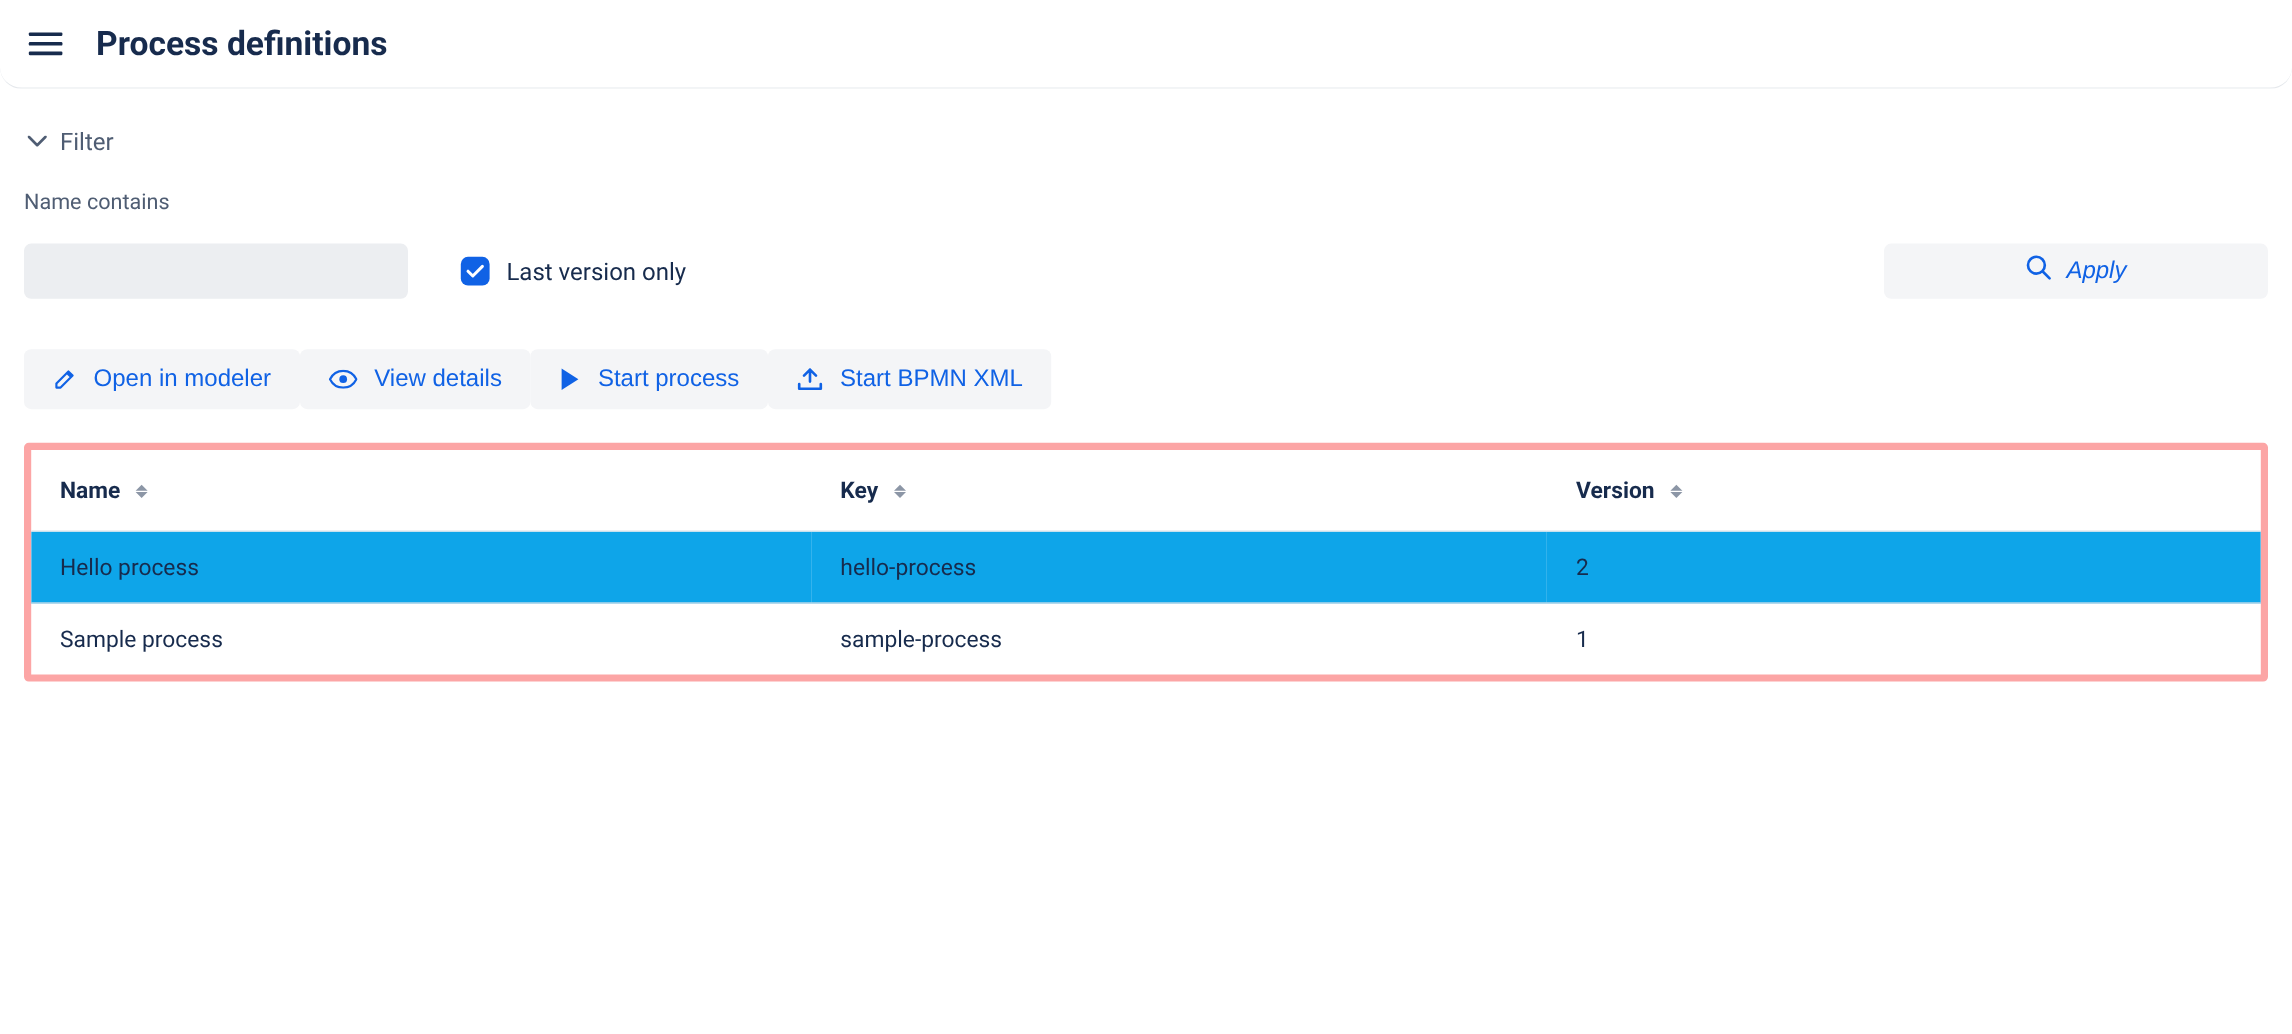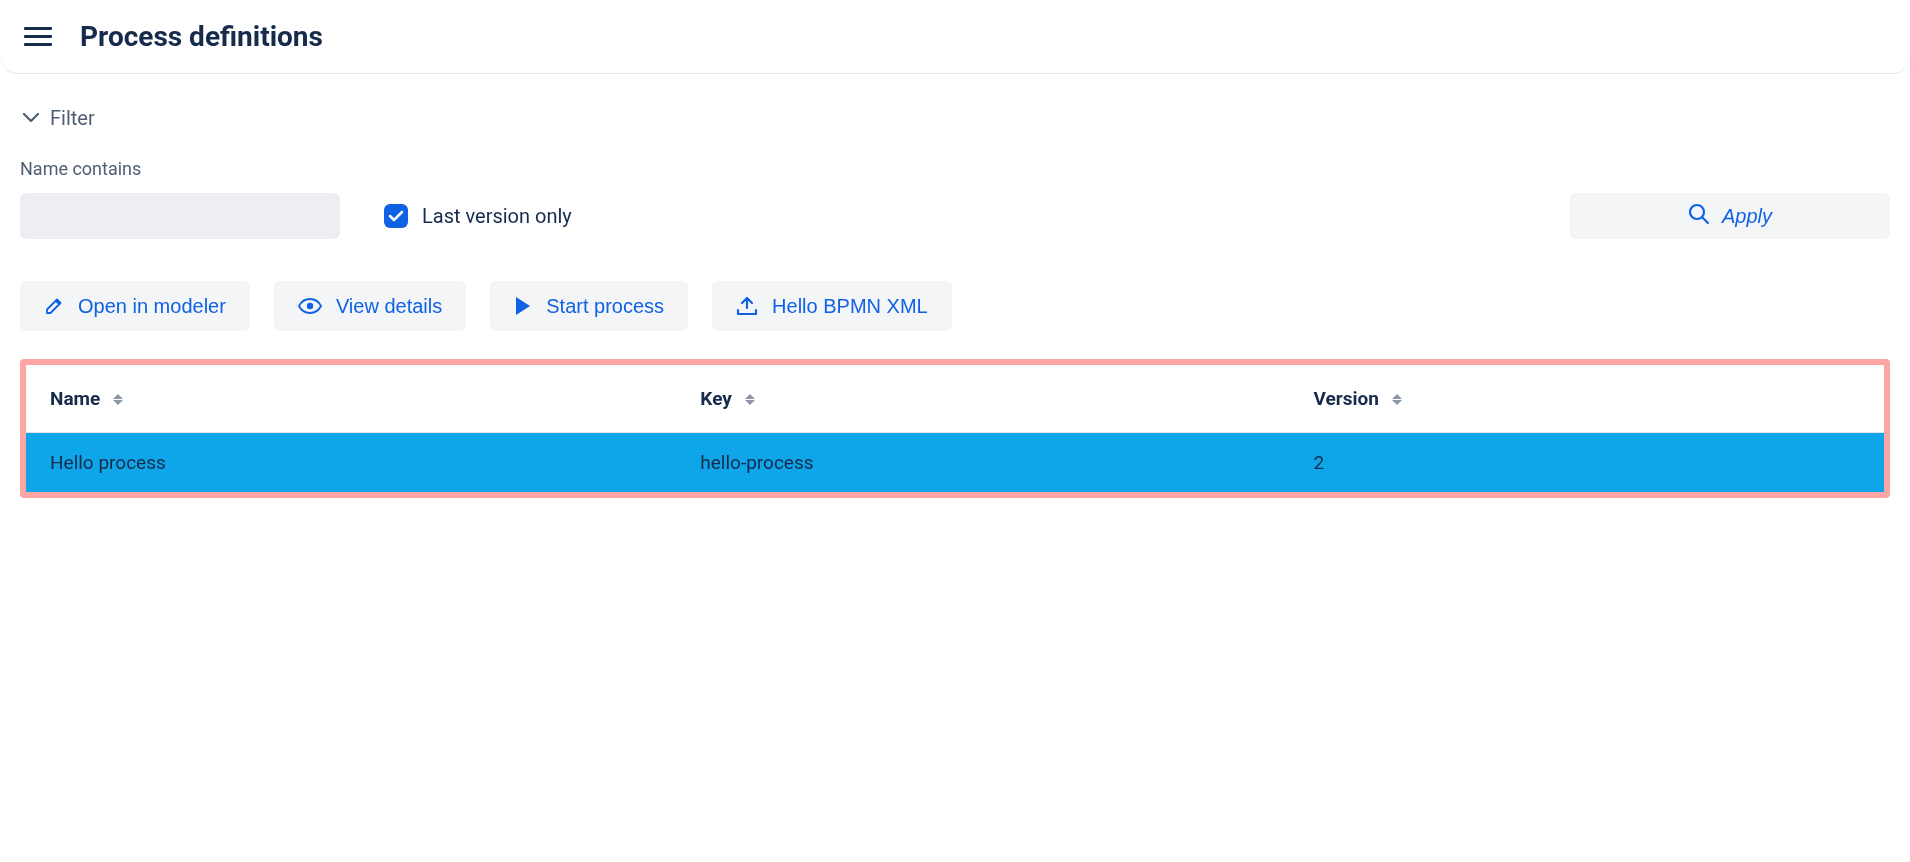--- a/index.html
+++ b/index.html
@@ -61,21 +61,21 @@
     }
     .filter-row {
       display: flex;
       align-items: flex-end;
       gap: 36px;
       margin-bottom: 42px;
     }
     .filter-field {
       display: flex;
       flex-direction: column;
-      gap: 14px;
+      gap: 24px;
     }
     .filter-field label {
       font-size: 18px;
       color: #4f5d73;
     }
     .text-input {
       background: #eceef1;
       border: none;
       border-radius: 6px;
       height: 46px;
@@ -116,21 +116,20 @@
       align-items: center;
       justify-content: center;
       gap: 12px;
       font-size: 20px;
       color: #1062e5;
       cursor: pointer;
       font-style: italic;
     }
     .action-row {
       display: flex;
-      gap: 24px;
       margin-bottom: 28px;
     }
     .action-btn {
       background: #f4f5f7;
       border: none;
       border-radius: 6px;
       height: 50px;
       padding: 0 24px;
       display: flex;
       align-items: center;
@@ -254,21 +253,21 @@
       </span>
       <span>Start process</span>
     </button>
     <button class="action-btn">
       <span>
         <svg width="22" height="20" viewBox="0 0 22 20">
             <path d="M11 2 L11 12 M11 2 L6 7 M11 2 L16 7" stroke="#1062e5" stroke-width="2.2" fill="none" stroke-linecap="round" stroke-linejoin="round"></path>
             <path d="M2 14 L2 18 L20 18 L20 14" stroke="#1062e5" stroke-width="2.2" fill="none" stroke-linecap="round" stroke-linejoin="round"></path>
           </svg>
       </span>
-      <span>Hello BPMN XML</span>
+      <span>Start BPMN XML</span>
     </button>
   </div>
 
   <div class="table-wrap">
     <table>
       <thead>
         <tr>
           <th style="width:35%">
             <span>Name</span>
             <span class="sort-icon">
@@ -291,17 +290,22 @@
               </span>
           </th>
         </tr>
       </thead>
       <tbody>
         <tr class="selected">
           <td>Hello process</td>
           <td>hello-process</td>
           <td>2</td>
         </tr>
+        <tr>
+          <td>Sample process</td>
+          <td>sample-process</td>
+          <td>1</td>
+        </tr>
       </tbody>
     </table>
   </div>
 
 </div>
 
 </body></html>

